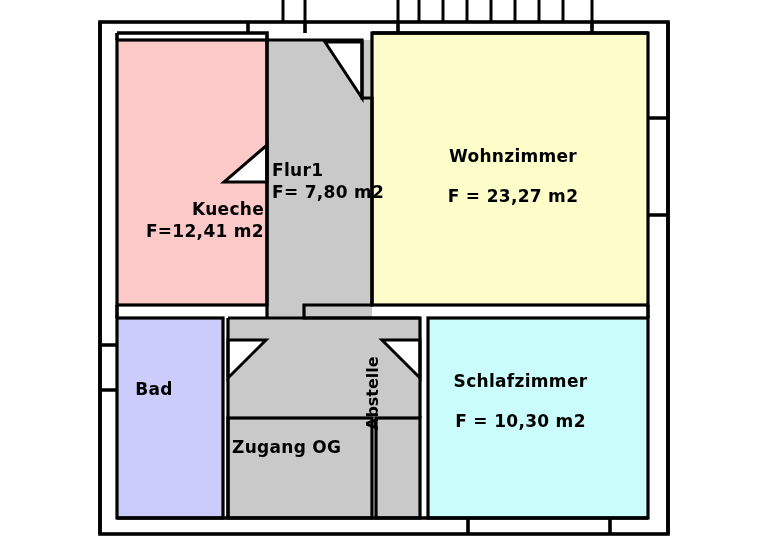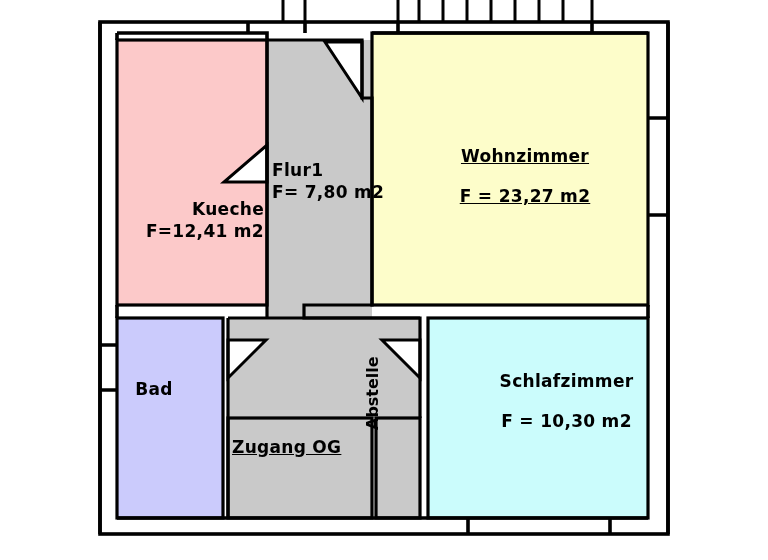--- a/index.html
+++ b/index.html
@@ -36,25 +36,25 @@
     font-weight: bold;
     letter-spacing: 0.3px;
     white-space: nowrap;
     line-height: 1.32;
     pointer-events: none;
   }
   .room-label .ln { display: block; }
 
   .lbl-kueche   { left: 104px; top: 198px; width: 160px; font-size: 17px; text-align: right; }
   .lbl-flur1    { left: 272px; top: 159px; width: 118px; font-size: 17px; text-align: left; }
-  .lbl-wohn     { left: 400px; top: 145px; width: 250px; font-size: 17px; text-decoration: underline; }
+  .lbl-wohn     { left: 388px; top: 145px; width: 250px; font-size: 17px; }
   .lbl-bad      { left: 92px; top: 378px; width: 124px; font-size: 17px; }
   .lbl-flur2    { left: 245px; top: 352px; width: 180px; font-size: 17px; }
-  .lbl-zugang   { left: 232px; top: 436px; width: 160px; font-size: 17px; text-align: left; text-decoration: underline;}
-  .lbl-schlaf   { left: 454px; top: 370px; width: 225px; font-size: 17px; }
+  .lbl-zugang   { left: 232px; top: 436px; width: 160px; font-size: 17px; text-align: left;}
+  .lbl-schlaf   { left: 408px; top: 370px; width: 225px; font-size: 17px; }
 
   .lbl-abstelle {
     position: absolute;
     left: 363px;
     top: 408px;
     width: 110px;
     height: 22px;
     transform: rotate(-90deg);
     transform-origin: 11px 11px;
     text-align: left;

